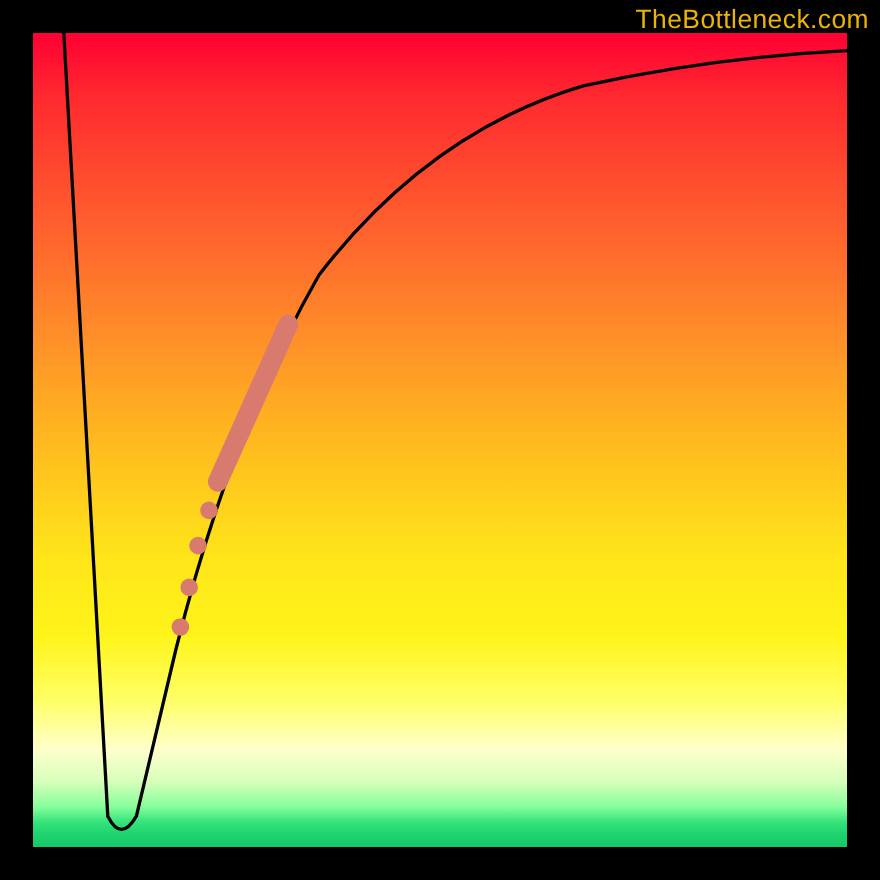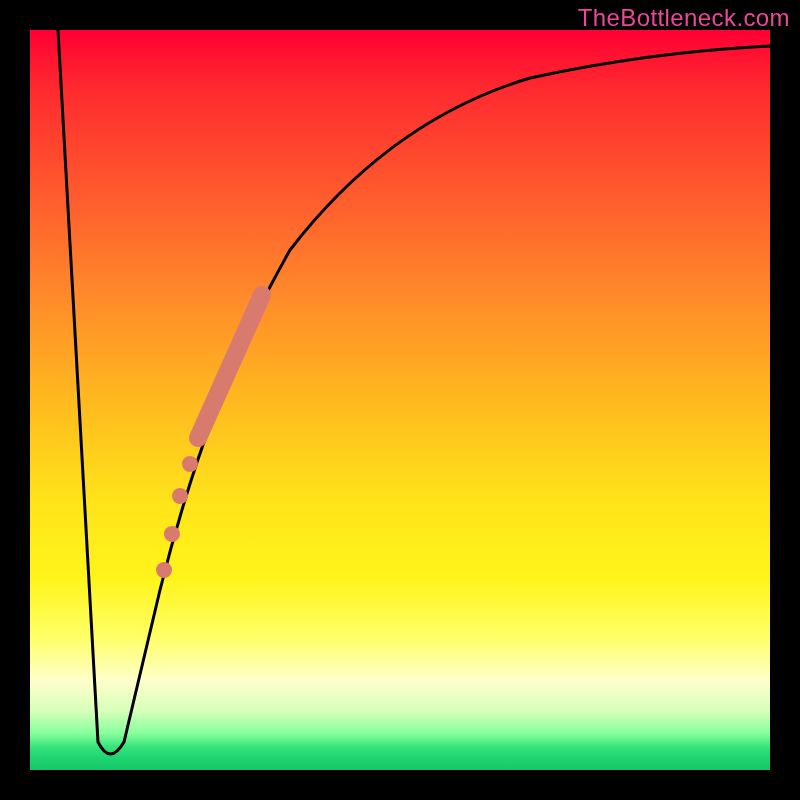--- a/index.html
+++ b/index.html
@@ -42,21 +42,21 @@
       #88ff9c 95%,
       #33e27a 97%,
       #1dd36f 98.5%,
       #17c766 100%
     );
   }
   .watermark {
     position: absolute;
     top: 4px;
     right: 10px;
-    color: #ec4899;
+    color: #eab308;
     font-size: 24px;
     font-weight: 500;
     letter-spacing: 0.4px;
     user-select: none;
   }
   svg.curve {
     position: absolute;
     inset: 0;
   }
 </style>

